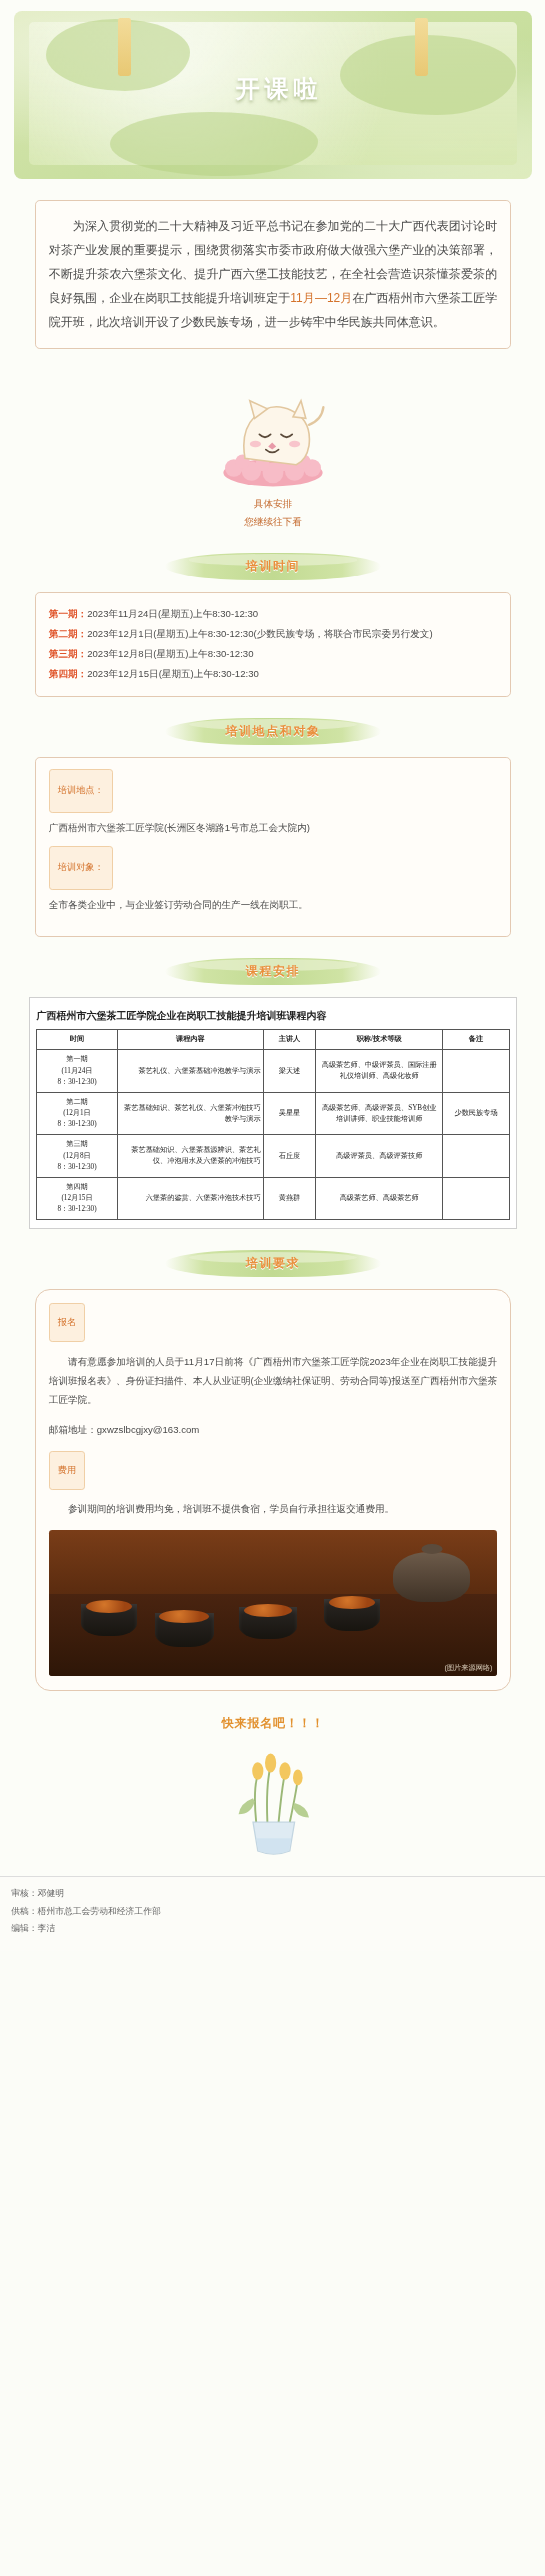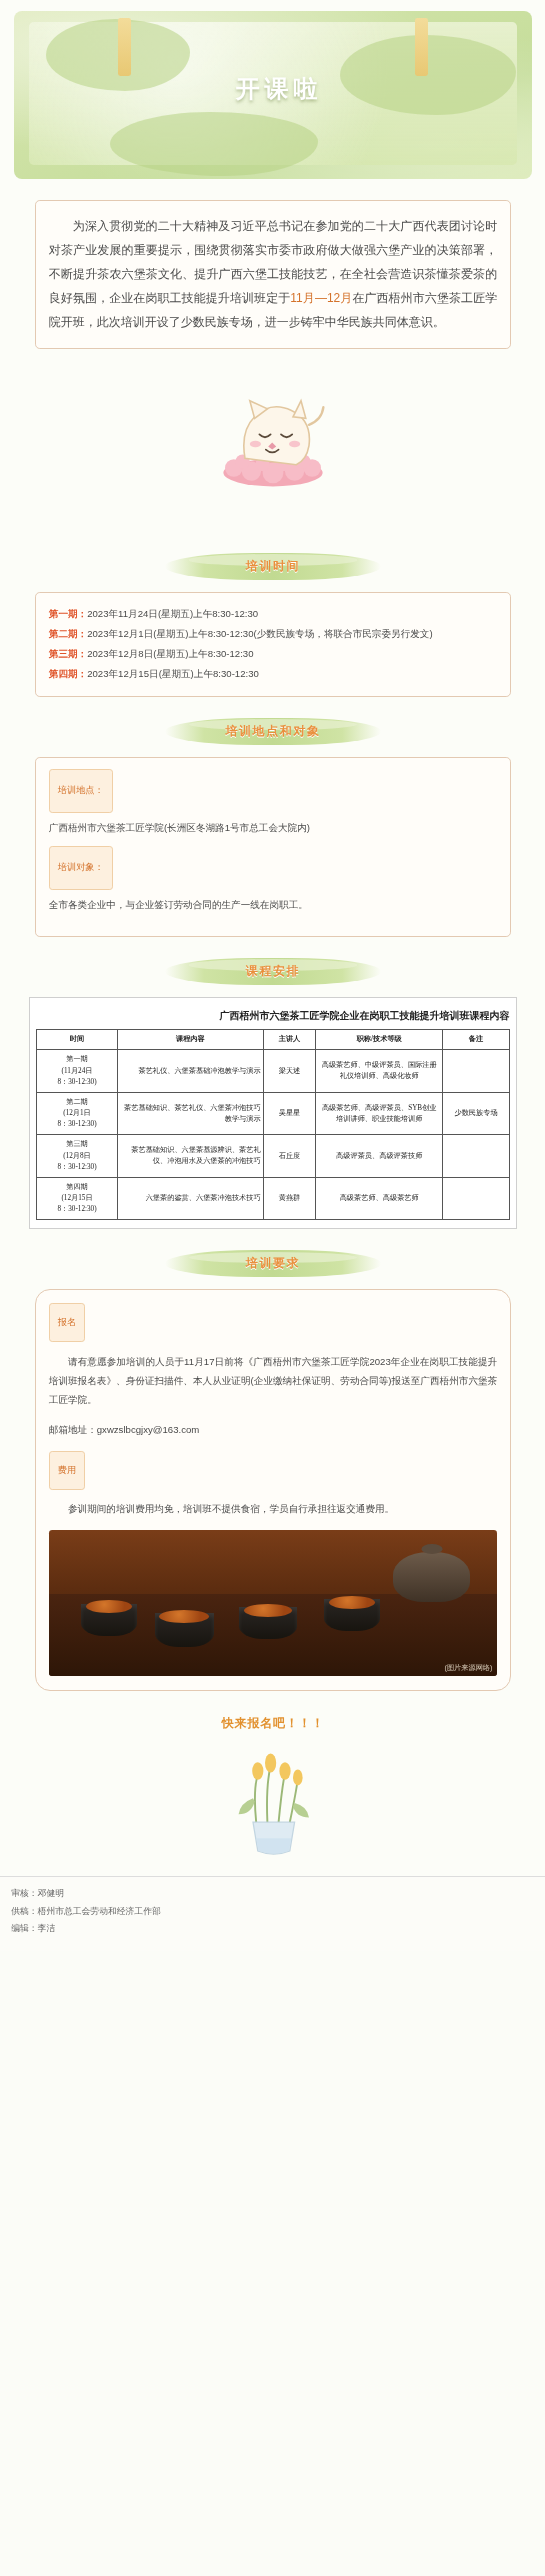--- a/index.html
+++ b/index.html
@@ -140,21 +140,21 @@
   .place-card p { margin:3.2px 0 8px 0; }
 
   
   .table-card {
     margin: 4.8px 29px 0 29px;
     border: 0.8px solid #cfcfcf;
     background:#fff;
     padding: 6.4px 6.4px 8px 6.4px;
   }
   .table-title {
-    text-align:right;
+    text-align:left;
     font-size:10px;
     font-weight:bold;
     color:#222;
     padding: 4.8px 0 6.4px 0;
     font-family:"Liberation Serif", serif;
   }
   table.course {
     width:100%;
     border-collapse: collapse;
     font-size:7.2px;
@@ -281,20 +281,24 @@
       <path d="M72 58 l-6 -22 l22 10 z" fill="#fdf6ea" stroke="#e2c79f" stroke-width="2"></path>
       <path d="M120 56 l10 -20 l6 22 z" fill="#fdf6ea" stroke="#e2c79f" stroke-width="2"></path>
       <path d="M78 78 q7 7 14 0" stroke="#5b4a3a" stroke-width="2.2" fill="none" stroke-linecap="round"></path>
       <path d="M105 78 q7 7 14 0" stroke="#5b4a3a" stroke-width="2.2" fill="none" stroke-linecap="round"></path>
       <ellipse cx="73" cy="90" rx="7" ry="4" fill="#f6b9c4" opacity="0.8"></ellipse>
       <ellipse cx="122" cy="90" rx="7" ry="4" fill="#f6b9c4" opacity="0.8"></ellipse>
       <path d="M94 88 l5 5 l-5 4 l-5 -4 z" fill="#e89aa8"></path>
       <path d="M86 97 q8 7 16 0" stroke="#5b4a3a" stroke-width="2" fill="none" stroke-linecap="round"></path>
       <path d="M140 66 q16 -6 18 -22" stroke="#e2c79f" stroke-width="3" fill="none" stroke-linecap="round"></path>
     </svg>
+    <div class="cat-caption">
+      <div>具体安排</div>
+      <div>您继续往下看</div>
+    </div>
   </div>
 
   <div class="sec-head">
     <div class="blob"></div>
     <div class="blob2"></div>
     <span>培训时间</span>
   </div>
 
   <div class="time-card">
     <div>

